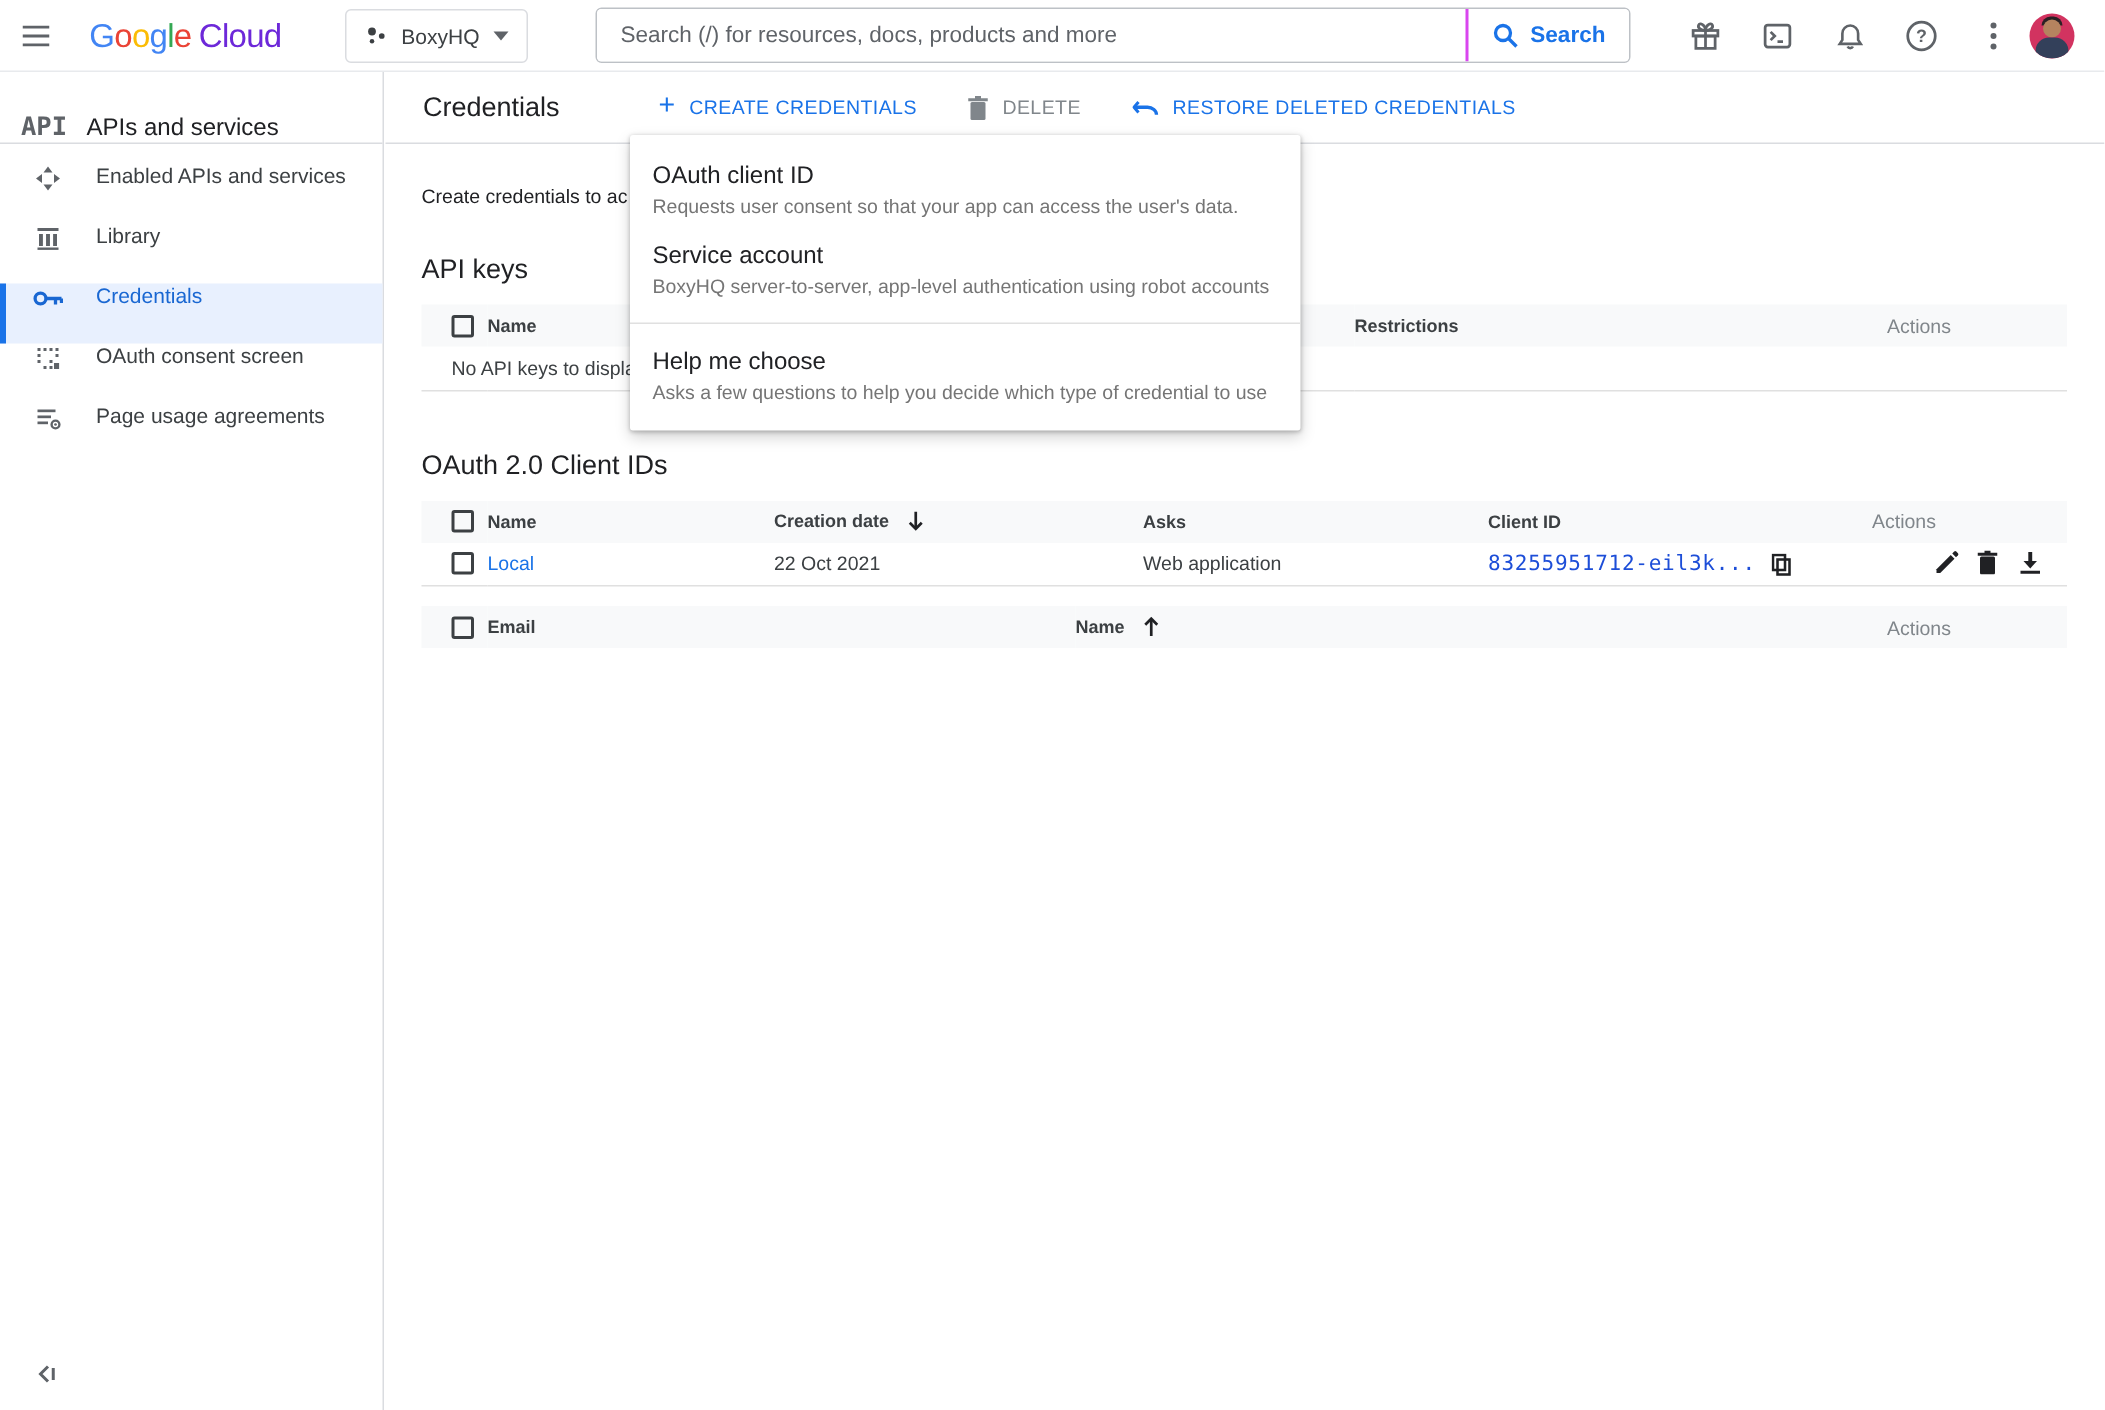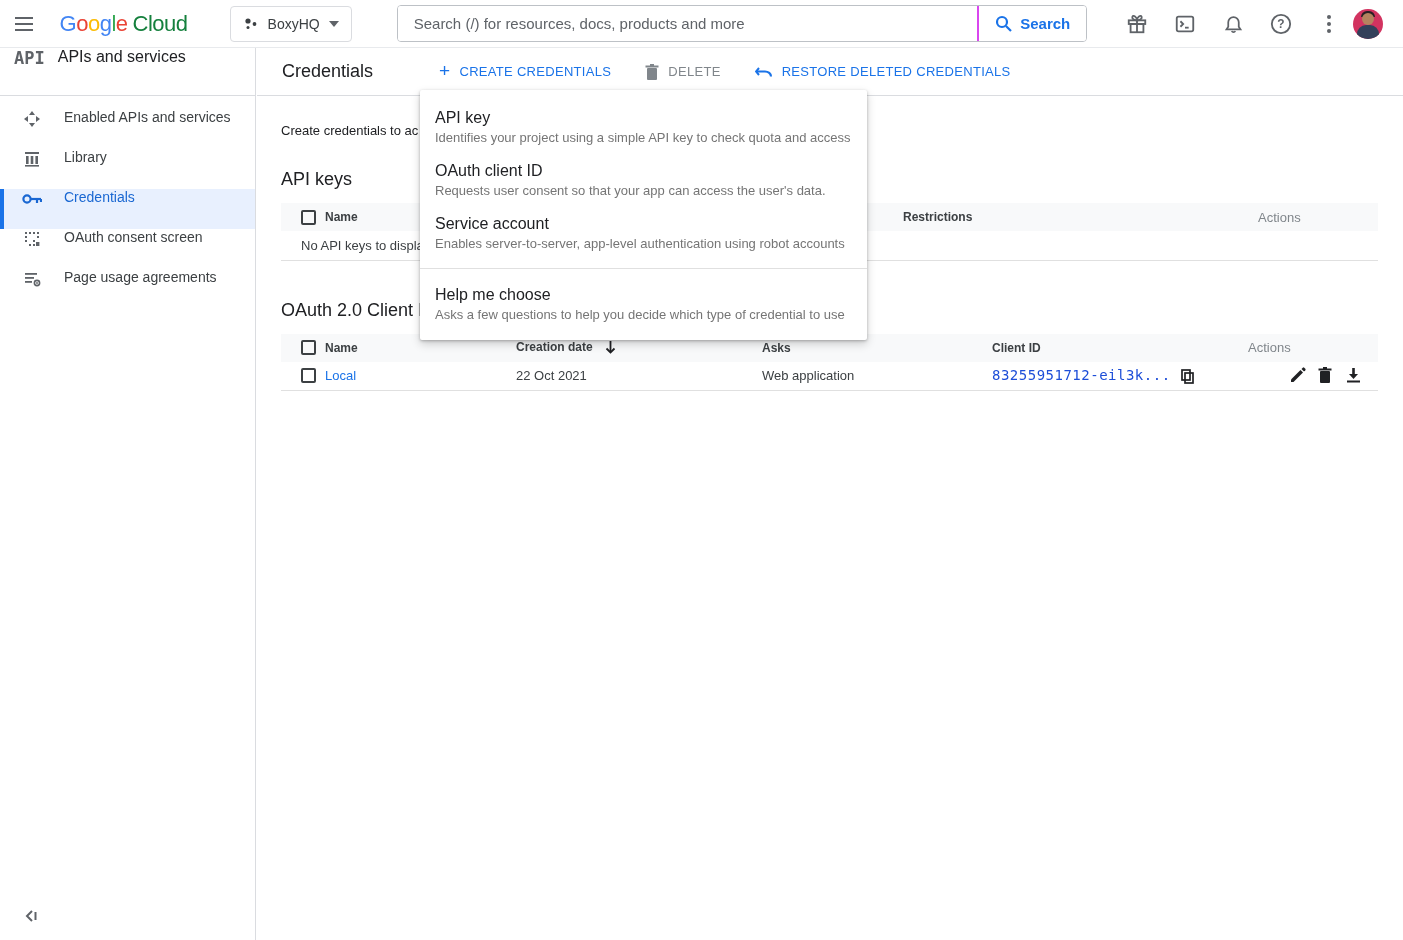--- a/index.html
+++ b/index.html
@@ -4,38 +4,38 @@
 <style>
   * { margin:0; padding:0; box-sizing:border-box; }
   html,body { width:1403px; height:940px; background:#fff; font-family:"Liberation Sans",sans-serif; color:#202124; overflow:hidden; }
   body { position:relative; }
 
   
   .topbar { position:absolute; top:0; left:0; right:0; height:48px; background:#fff; border-bottom:1px solid #e8eaed; display:flex; align-items:center; z-index:50; }
   .hamburger { width:48px; height:48px; display:flex; align-items:center; justify-content:center; cursor:pointer; }
   .logo { display:flex; align-items:baseline; font-size:22px; margin-left:12px; letter-spacing:-0.5px; }
   .logo span { font-weight:400; }
-  .logo .cloud { color:#15803d; margin-left:5px; }
+  .logo .cloud { color:#6d28d9; margin-left:5px; }
   .proj-btn { margin-left:42px; height:36px; border:1px solid #dadce0; border-radius:4px; display:flex; align-items:center; padding:0 12px; gap:9px; cursor:pointer; background:#fff; }
   .proj-btn .proj-name { font-size:14px; color:#3c4043; }
   .caret-down { width:0; height:0; border-left:5px solid transparent; border-right:5px solid transparent; border-top:6px solid #5f6368; }
   .searchbox { margin-left:45px; width:697px; height:37px; border:1px solid #bdc1c6; border-radius:4px; display:flex; align-items:stretch; overflow:hidden; background:#fff; }
   .searchbox input { flex:1; border:none; outline:none; padding:0 16px; font-size:15px; color:#202124; font-family:"Liberation Sans",sans-serif; }
   .searchbox input::placeholder { color:#5f6368; }
   .search-btn { display:flex; align-items:center; gap:8px; padding:0 16px; border-left:2px solid #d946ef; color:#1a73e8; font-size:15px; font-weight:700; cursor:pointer; background:#fff; }
   .top-icons { display:flex; align-items:center; margin-left:38px; gap:24px; }
   .top-icon { width:24px; height:24px; display:flex; align-items:center; justify-content:center; cursor:pointer; color:#5f6368; }
   .avatar { width:30px; height:30px; border-radius:50%; background:#d23360; margin-left:12px; margin-right:20px; position:relative; overflow:hidden; cursor:pointer; }
   .avatar .head { position:absolute; left:9px; top:4px; width:12px; height:12px; border-radius:50%; background:#b5835f; }
   .avatar .hair { position:absolute; left:8px; top:2px; width:14px; height:6px; border-radius:7px 7px 0 0; background:#2a2024; }
   .avatar .body { position:absolute; left:4px; top:16px; width:22px; height:14px; border-radius:9px 9px 0 0; background:#33405a; }
 
   
   .sidebar { position:absolute; top:48px; left:0; bottom:0; width:256px; background:#fff; border-right:1px solid #dadce0; z-index:10; }
-  .sidebar-head { height:48px; display:flex; align-items:flex-start; padding-left:14px; border-bottom:1px solid #dadce0; }
+  .sidebar-head { height:48px; display:flex; align-items:flex-end; padding-left:14px; border-bottom:1px solid #dadce0; }
   .api-logo { font-family:"DejaVu Sans Mono",monospace; font-weight:700; font-size:17px; color:#5f6368; letter-spacing:0px; }
   .sidebar-title { font-size:16px; color:#202124; margin-left:13px; }
   .nav { padding-top:13px; }
   .nav-item { height:40px; display:flex; align-items:flex-start; cursor:pointer; position:relative; }
   .nav-item .nav-icon { width:20px; height:20px; margin-left:22px; display:flex; align-items:center; justify-content:center; color:#5f6368; flex:0 0 auto; }
   .nav-item .nav-label { margin-left:22px; font-size:14px; color:#3c4043; }
   .nav-item.selected { background:#e8f0fe; }
   .nav-item.selected::before { content:""; position:absolute; left:0; top:0; bottom:0; width:4px; background:#1a73e8; }
   .nav-item.selected .nav-label { color:#1967d2; font-weight:500; }
   .nav-item.selected .nav-icon { color:#1967d2; }
@@ -380,37 +380,46 @@
 
     <div>
       <table class="gtable">
         <colgroup>
             <col style="width:44px">
             <col style="width:392px">
             <col>
             <col style="width:120px">
           </colgroup>
         <tbody>
+            <tr>
+          <th>
+                <div class="checkbox"></div>
+              </th>
+          <th>Email</th>
+          <th><span>Name</span><span class="sort-arrow"><svg width="11" height="13" viewBox="0 0 11 13">
+                    <g stroke="#202124" stroke-width="1.8" fill="none">
+                      <line x1="5.5" y1="2" x2="5.5" y2="13"></line>
+                      <polyline points="1.5,5.5 5.5,1.5 9.5,5.5"></polyline>
+                    </g>
+                  </svg></span></th>
+          <th class="th-actions">Actions</th>
+        </tr>
       </tbody>
         </table>
     </div>
   </div>
 </div>
 
 <div class="create-menu">
-  <div class="menu-item">
-    <div class="mi-title">API key</div>
-    <div class="mi-desc">Identifies your project using a simple API key to check quota and access</div>
-  </div>
   <div class="menu-item">
     <div class="mi-title">OAuth client ID</div>
     <div class="mi-desc">Requests user consent so that your app can access the user's data.</div>
   </div>
   <div class="menu-item">
     <div class="mi-title">Service account</div>
-    <div class="mi-desc">Enables server-to-server, app-level authentication using robot accounts</div>
+    <div class="mi-desc">BoxyHQ server-to-server, app-level authentication using robot accounts</div>
   </div>
   <div class="menu-divider"></div>
   <div class="menu-item">
     <div class="mi-title">Help me choose</div>
     <div class="mi-desc">Asks a few questions to help you decide which type of credential to use</div>
   </div>
 </div>
 
 </body></html>

